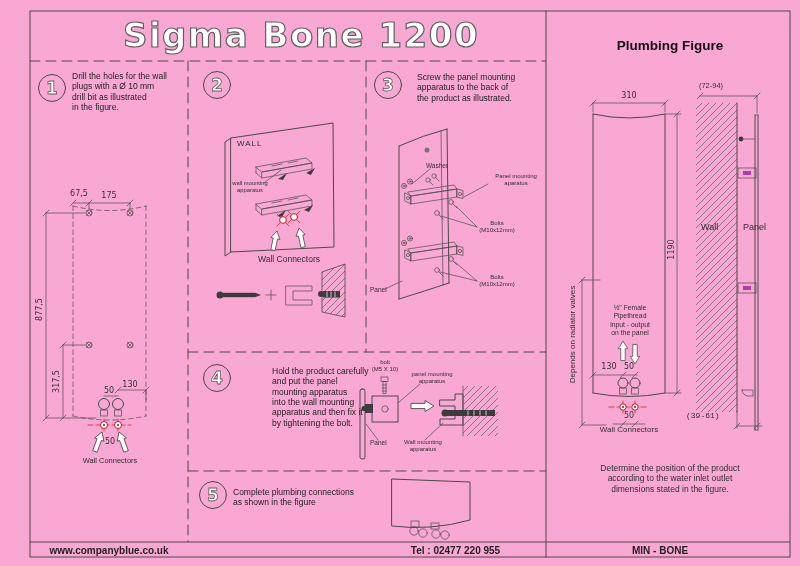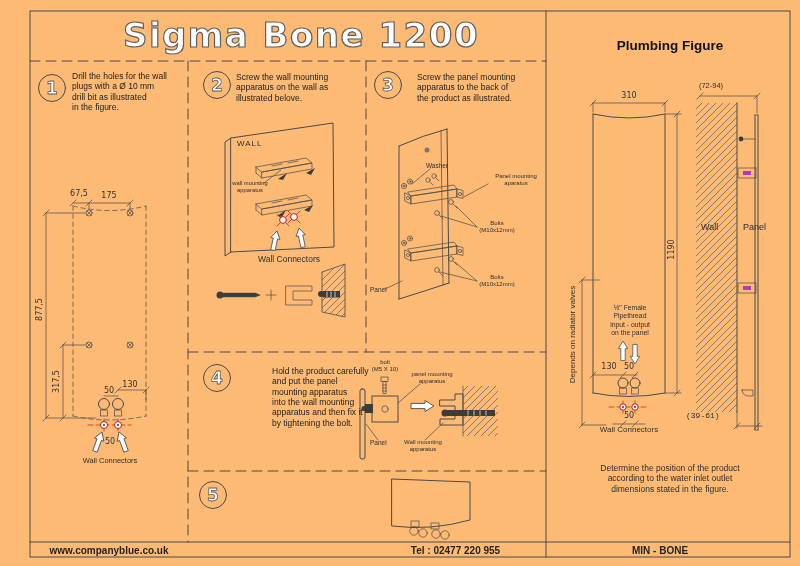--- a/index.html
+++ b/index.html
@@ -1,16 +1,16 @@
 <!DOCTYPE html>
 <html><head>
 <meta charset="utf-8">
 <style>
   html,body{margin:0;padding:0;background:#fff;}
-  .page{position:relative;width:800px;height:566px;background:#fdba74;overflow:hidden;
+  .page{position:relative;width:800px;height:566px;background:#f9a8d4;overflow:hidden;
         font-family:"Liberation Sans",sans-serif;}
   svg.art{position:absolute;left:0;top:0;}
   .ln{fill:none;stroke:#4a4a4a;stroke-width:1;stroke-linecap:round;}
   .thin{stroke-width:0.7;}
   .dashL{stroke-dasharray:10 6;}
   .dashS{stroke-dasharray:4.5 3.5;}
   .red{stroke:#cc1111;}
   .redD{stroke:#cc1111;stroke-dasharray:5 3;}
   .dk{fill:#3c3c3c;stroke:none;}
   .pur{fill:#b23ab2;stroke:none;}
@@ -357,32 +357,31 @@
     <line x1="737" y1="426" x2="762" y2="426" class="ln thin"></line>
     <line x1="734" y1="429" x2="740" y2="423" class="ln thin"></line>
     <line x1="754" y1="429" x2="760" y2="423" class="ln thin"></line>
   </g>
 </svg>
 
 <div class="lbl body-text" style="left:72px;top:71px;width:118px;">Drill the holes for the wall
 plugs with a Ø 10 mm
 drill bit as illustrated
 in the figure.</div>
-<div class="lbl body-text" style="left:236px;top:72px;width:122px;">Screw the wall mounting
-apparatus on the wall as
-illustrated belove.</div>
 <div class="lbl body-text" style="left:417px;top:72px;width:126px;">Screw the panel mounting
 apparatus to the back of
 the product as illustrated.</div>
 <div class="lbl body-text" style="left:236px;top:366px;width:135px;margin-left:36px;">Hold the product carefully
 and put the panel
 mounting apparatus
 into the wall mounting
 apparatus and then fix it
 by tightening the bolt.</div>
+<div class="lbl body-text" style="left:233px;top:487px;width:170px;">Complete plumbing connections
+as shown in the figure</div>
 
 <div class="lbl dim c" style="left:64px;top:189px;width:30px;">67,5</div>
 <div class="lbl dim c" style="left:94px;top:191px;width:30px;">175</div>
 <div class="lbl dim c rot" style="left:17px;top:304px;width:46px;height:11px;">877,5</div>
 <div class="lbl dim c rot" style="left:34px;top:376px;width:46px;height:11px;">317,5</div>
 <div class="lbl dim c" style="left:115px;top:380px;width:30px;">130</div>
 <div class="lbl dim c" style="left:95px;top:386px;width:28px;">50</div>
 <div class="lbl dim c" style="left:96px;top:437px;width:28px;">50</div>
 <div class="lbl c" style="left:70px;top:456px;width:80px;font-size:7.5px;">Wall Connectors</div>
 

